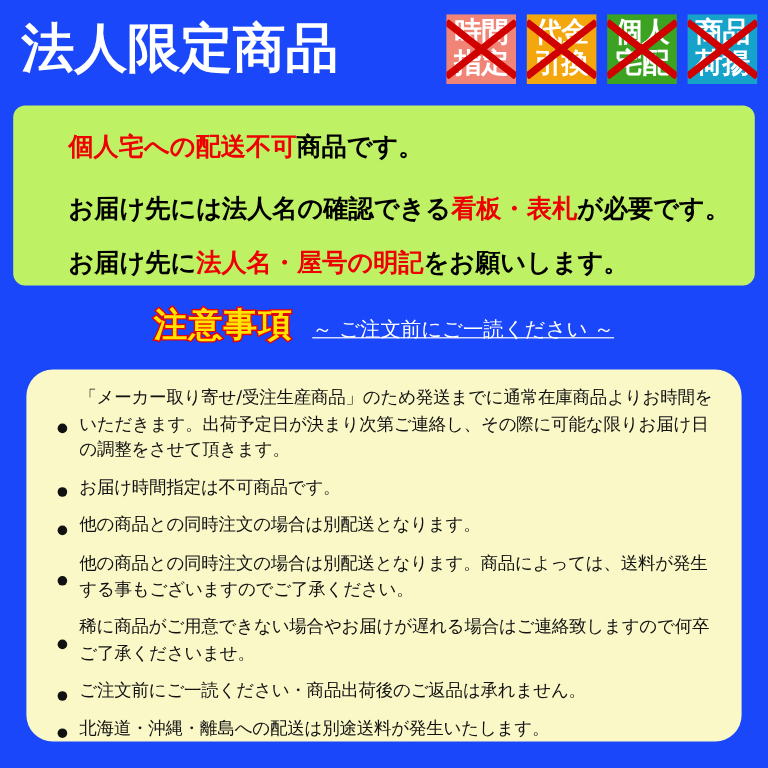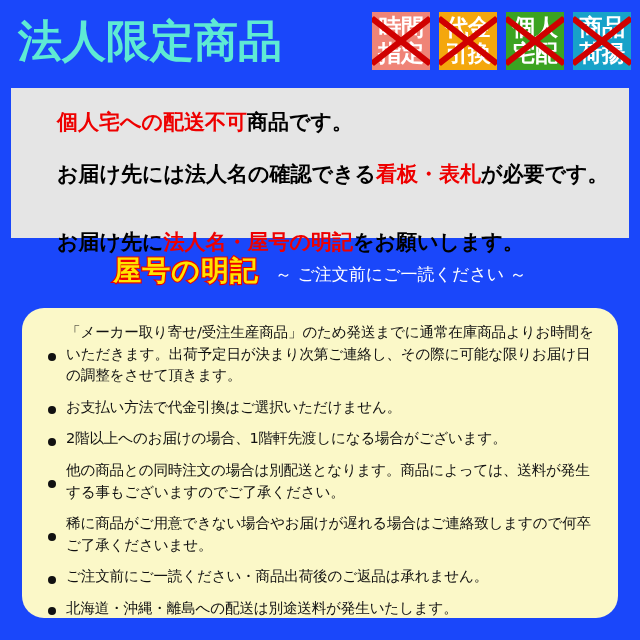--- a/index.html
+++ b/index.html
@@ -18,21 +18,21 @@
 
   
   .header {
     display: flex;
     align-items: center;
     height: 82px;
     padding: 0 6px 0 18px;
     box-sizing: border-box;
   }
   .header-title {
-    color: #5eead4;
+    color: #ffffff;
     font-size: 44px;
     font-weight: bold;
     letter-spacing: 0px;
     line-height: 1;
     white-space: nowrap;
     flex: 0 0 auto;
   }
   .badges {
     display: flex;
     gap: 9px;
@@ -90,21 +90,21 @@
   .white-line {
     font-size: 21px;
     font-weight: bold;
     color: #000000;
     line-height: 1.0;
     margin: 0 0 0 46px;
     white-space: nowrap;
   }
   .white-line.l1 { margin-top: 10px; }
   .white-line.l2 { margin-top: 31px; }
-  .white-line.l3 { margin-top: 47px; }
+  .white-line.l3 { margin-top: 24px; }
   .red { color: #ee0000; }
 
   
   .notice-heading {
     position: absolute;
     left: 0;
     top: 256px;
     width: 640px;
     display: flex;
     align-items: baseline;
@@ -118,20 +118,21 @@
     letter-spacing: 1px;
     -webkit-text-stroke: 2.2px #ee0000;
     paint-order: stroke fill;
     line-height: 1.1;
   }
   .notice-sub {
     font-size: 17px;
     color: #ffffff;
     letter-spacing: 0px;
     line-height: 1.1;
+    text-decoration: underline;
   }
 
   
   .cream-panel {
     position: absolute;
     left: 22px;
     top: 308px;
     width: 596px;
     height: 310px;
     background: #fbf8c8;
@@ -206,50 +207,50 @@
       <span class="badge-line">荷揚</span>
       <span class="badge-cross">
           <span class="a" style="background: rgb(208, 0, 0);"></span>
           <span class="b" style="background: rgb(208, 0, 0);"></span>
         </span>
     </div>
 
   </div>
 </div>
 
-<div class="white-panel" style="background: #e5e5e5;">
+<div class="white-panel" style="background: #bef264; border-radius: 10px;">
   <div class="white-line l1">
     <span class="red" style="color: rgb(238, 0, 0);">個人宅への配送不可</span><span>商品です。</span>
   </div>
   <div class="white-line l2">
     <span>お届け先には法人名の確認できる</span><span class="red" style="color: rgb(238, 0, 0);">看板・表札</span><span>が必要です。</span>
   </div>
   <div class="white-line l3">
     <span>お届け先に</span><span class="red" style="color: rgb(238, 0, 0);">法人名・屋号の明記</span><span>をお願いします。</span>
   </div>
 </div>
 
 <div class="notice-heading">
-  <span class="notice-title" style="color: rgb(255, 228, 0); -webkit-text-stroke: 2.2px rgb(238, 0, 0);">屋号の明記</span>
+  <span class="notice-title" style="color: rgb(255, 228, 0); -webkit-text-stroke: 2.2px rgb(238, 0, 0);">注意事項</span>
   <span class="notice-sub" style="color: rgb(255, 255, 255);">～ ご注文前にご一読ください ～</span>
 </div>
 
 <div class="cream-panel" style="background: rgb(251, 248, 200);">
   <ul class="bullet-list">
     <li class="bullet-item">
       <span class="bullet-dot"></span>
       <span class="bullet-text">「メーカー取り寄せ/受注生産商品」のため発送までに通常在庫商品よりお時間をいただきます。出荷予定日が決まり次第ご連絡し、その際に可能な限りお届け日の調整をさせて頂きます。</span>
     </li>
     <li class="bullet-item">
       <span class="bullet-dot"></span>
-      <span class="bullet-text">お支払い方法で代金引換はご選択いただけません。</span>
-    </li>
-    <li class="bullet-item">
-      <span class="bullet-dot"></span>
-      <span class="bullet-text">2階以上へのお届けの場合、1階軒先渡しになる場合がございます。</span>
+      <span class="bullet-text">お届け時間指定は不可商品です。</span>
+    </li>
+    <li class="bullet-item">
+      <span class="bullet-dot"></span>
+      <span class="bullet-text">他の商品との同時注文の場合は別配送となります。</span>
     </li>
     <li class="bullet-item">
       <span class="bullet-dot"></span>
       <span class="bullet-text">他の商品との同時注文の場合は別配送となります。商品によっては、送料が発生する事もございますのでご了承ください。</span>
     </li>
     <li class="bullet-item">
       <span class="bullet-dot"></span>
       <span class="bullet-text">稀に商品がご用意できない場合やお届けが遅れる場合はご連絡致しますので何卒ご了承くださいませ。</span>
     </li>
     <li class="bullet-item">

